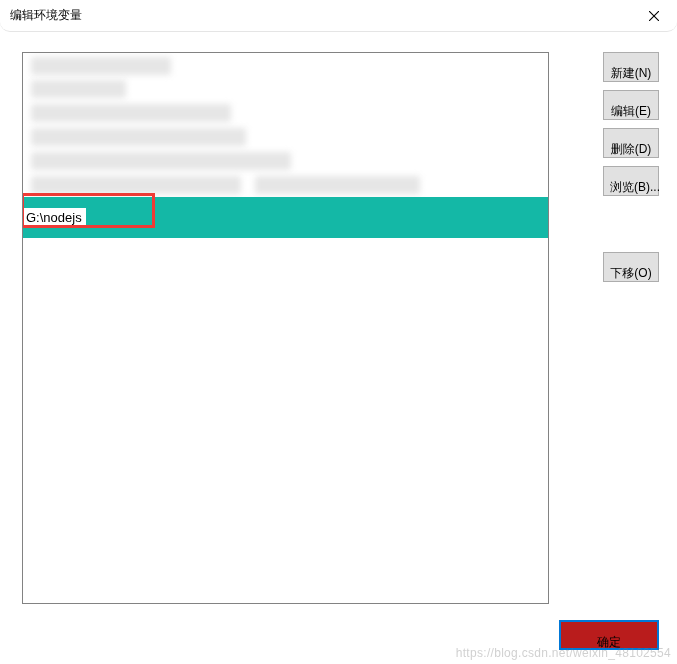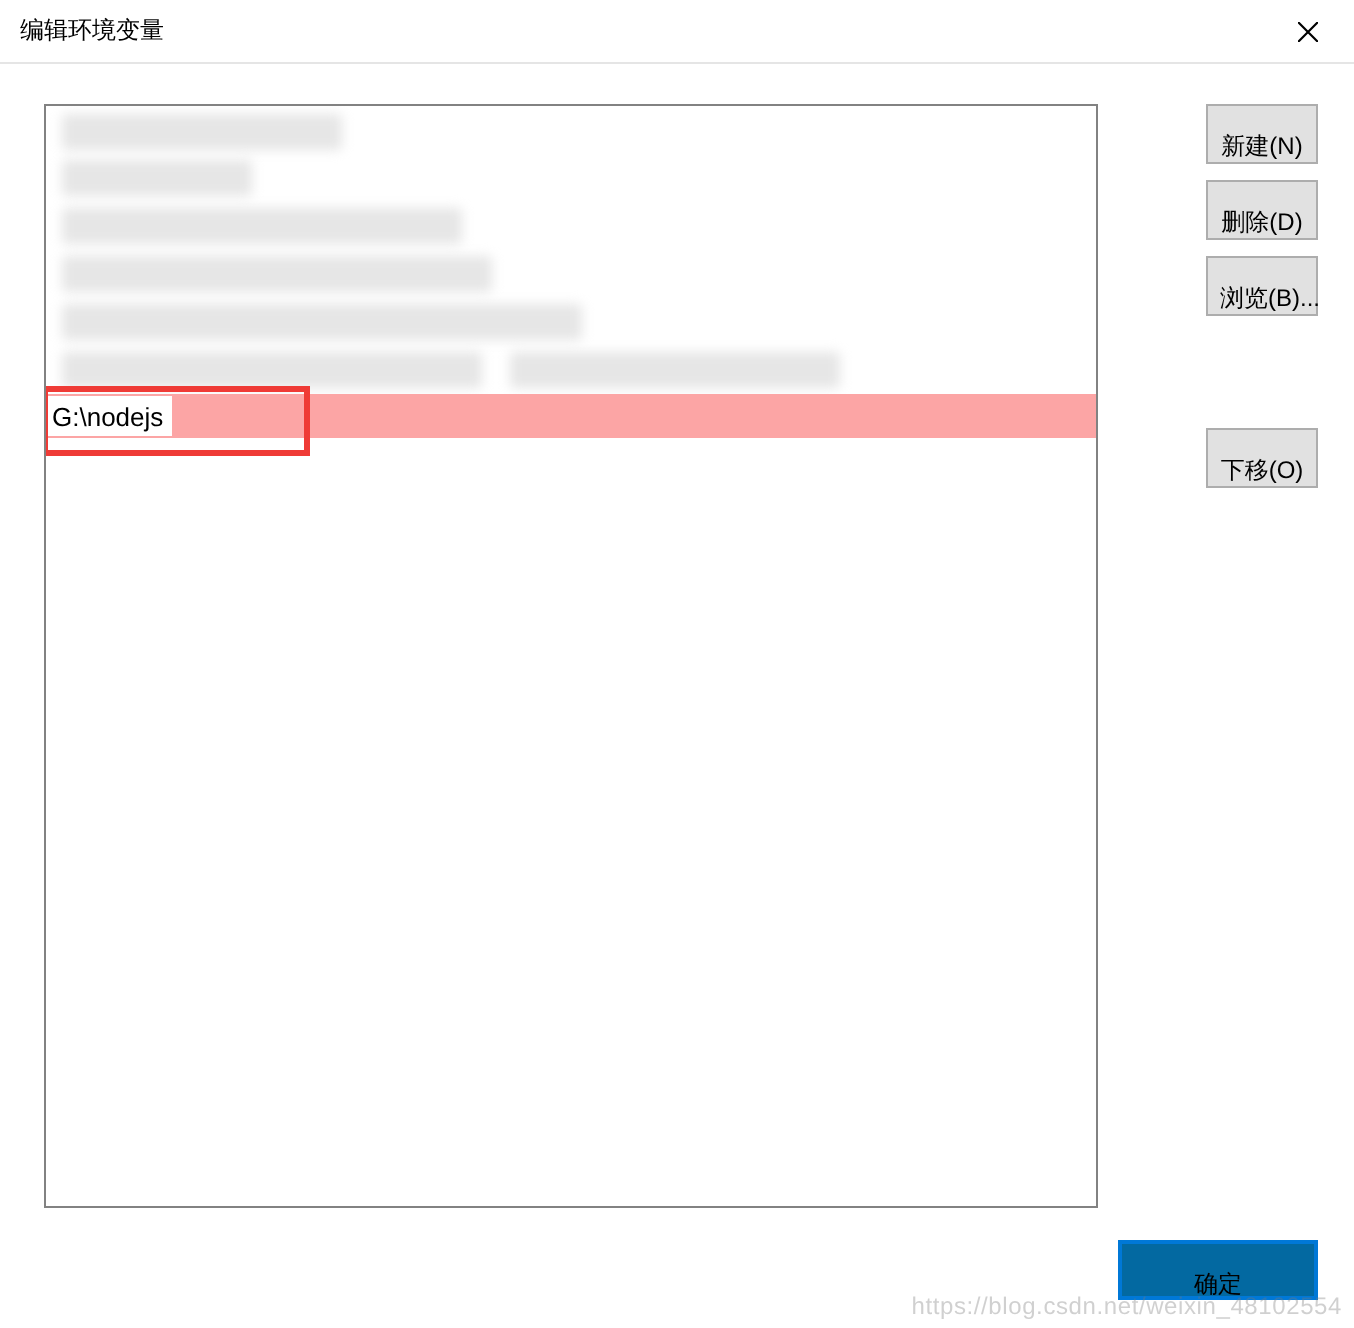--- a/index.html
+++ b/index.html
@@ -11,20 +11,21 @@
       height: 664px;
       overflow: hidden;
     }
     .titlebar {
       display: flex;
       align-items: center;
       justify-content: space-between;
       height: 32px;
       padding: 0 0 0 10px;
       border-bottom: 1px solid #e5e5e5;
+      border-radius: 10px;
     }
     .titlebar-title { font-size: 12px; color: #000; }
     .close-btn {
       width: 46px; height: 32px;
       display: flex; align-items: center; justify-content: center;
       font-size: 14px; color: #000;
       cursor: pointer;
     }
     .content {
       display: flex;
@@ -61,22 +62,22 @@
       height: 18px;
     }
     .b1 { width: 140px; margin-top: 4px; }
     .b2 { width: 95px; }
     .b3 { width: 200px; }
     .b4 { width: 215px; }
     .b5 { width: 260px; }
     .b6a { width: 210px; display: inline-block; }
     .b6b { width: 165px; display: inline-block; margin-left: 10px; }
     .selected-row {
-      background: #fca5a5;
-      height: 22px;
+      background: #14b8a6;
+      height: 41px;
       position: relative;
       display: flex;
       align-items: center;
     }
     .edit-box-highlight {
       position: absolute;
       left: -2px;
       top: -4px;
       border: 3px solid #ef3b36;
       width: 134px;
@@ -113,21 +114,21 @@
       white-space: nowrap;
       margin-left: 44px;
     }
     .footer {
       display: flex;
       justify-content: flex-end;
       gap: 8px;
       padding-top: 6px;
     }
     .footer .win-btn { width: 100px; }
-    .footer .default-btn { border: 2px solid #0078d7; background: #0369a1; }
+    .footer .default-btn { border: 2px solid #0078d7; background: #b91c1c; }
     .watermark {
       position: absolute;
       right: 6px;
       bottom: 4px;
       font-size: 12px;
       color: rgba(120,120,120,0.35);
       pointer-events: none;
       letter-spacing: 0.3px;
       margin-left: 12px;
     }
@@ -166,20 +167,21 @@
           <div class="blurred b6a"></div>
           <div class="blurred b6b"></div>
         </div>
       <div class="selected-row">
         <div class="edit-box-highlight"></div>
         <input class="inline-input" type="text" value="G:\nodejs" style="">
       </div>
     </div>
     <div class="side-buttons">
       <button class="win-btn">新建(N)</button>
+      <button class="win-btn">编辑(E)</button>
       <button class="win-btn">删除(D)</button>
       <button class="win-btn">浏览(B)...</button>
       <div class="spacer-sm"></div>
       <button class="win-btn">下移(O)</button>
       <div class="spacer-lg"></div>
     </div>
   </div>
   <div class="footer">
     <button class="win-btn default-btn">确定</button>
   </div>

